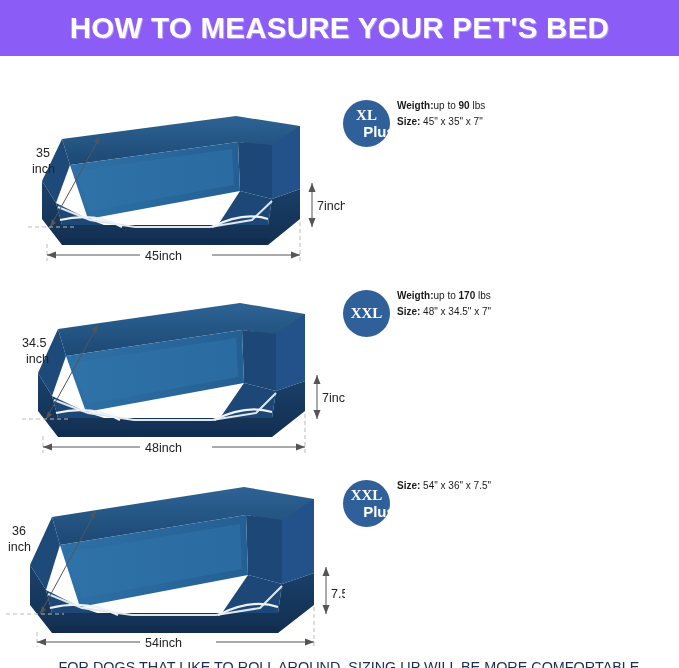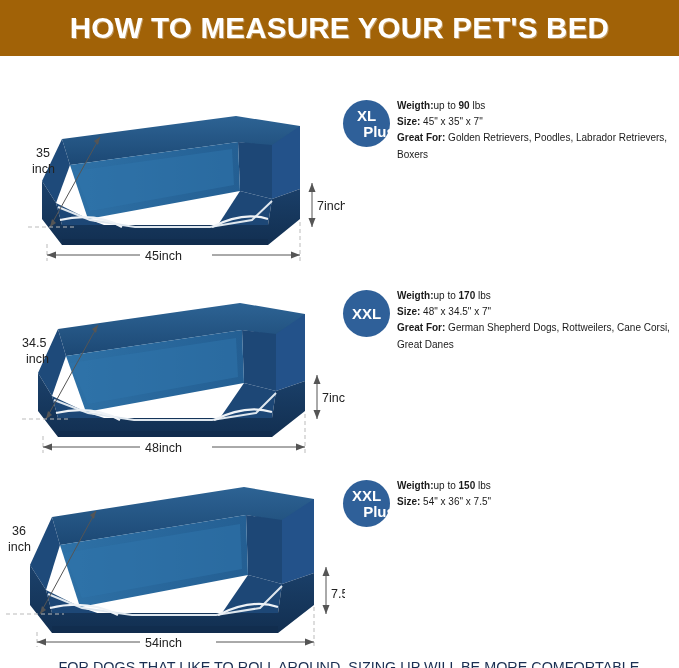--- a/index.html
+++ b/index.html
@@ -4,21 +4,21 @@
 <style>
   html,body{margin:0;padding:0;}
   body{
     width:679px;height:668px;background:#ffffff;
     font-family:"Liberation Sans",sans-serif;
     overflow:hidden;position:relative;
   }
   
   .banner{
     position:absolute;left:0;top:0;width:679px;height:56px;
-    background:#a16207;
+    background:#8b5cf6;
     display:flex;align-items:center;justify-content:center;
   }
   .banner-title{
     color:#ffffff;font-weight:bold;font-size:29px;
     letter-spacing:.2px;white-space:nowrap;
     text-shadow:1px 1px 0 rgba(255,255,255,.35);
     transform:scaleX(1.02);
   }
   
   .row{position:absolute;left:0;width:679px;height:190px;}
@@ -30,21 +30,21 @@
   .bed-pane svg{display:block;}
 
   .info-pane{position:absolute;left:340px;top:0;width:339px;height:190px;}
 
   .badge{
     position:absolute;left:3px;top:38px;width:47px;height:47px;border-radius:50%;
     background:#2f6099;color:#fff;
     display:flex;flex-direction:column;align-items:center;justify-content:center;
     font-weight:bold;line-height:1.02;
   }
-  .badge .b1{font-size:15px;}
+  .badge .b1{font-size:15px;font-family:Liberation Serif, serif;}
   .badge .b2{font-size:15px;margin-left:25px;}
   .badge.single .b1{font-size:15px;}
 
   .info-text{
     position:absolute;left:57px;top:36px;width:282px;
     font-size:10px;color:#1a1a1a;line-height:1.62;
   }
   .info-text .ln{white-space:normal;}
   .info-text b{font-weight:bold;}
 
@@ -134,23 +134,20 @@
     <div class="badge">
       <span class="b1">XL</span>
       <span class="b2">Plus</span>
     </div>
     <div class="info-text">
       <div class="ln">
         <b>Weigth:</b><span>up to </span><b>90</b><span> lbs</span>
       </div>
       <div class="ln">
         <b>Size:</b><span> 45" x 35" x 7"</span>
-      </div>
-      <div class="ln">
-        <b>Great For:</b><span> Golden Retrievers, Poodles, Labrador Retrievers, Boxers</span>
       </div>
     </div>
   </div>
 </div>
 
 <div class="row row-2">
 
   <div class="bed-pane">
     <svg width="345" height="190" viewBox="0 0 345 190">
       <defs>
@@ -208,23 +205,20 @@
       <span class="b1">XXL</span>
       <span class="b2"></span>
     </div>
     <div class="info-text">
       <div class="ln">
         <b>Weigth:</b><span>up to </span><b>170</b><span> lbs</span>
       </div>
       <div class="ln">
         <b>Size:</b><span> 48" x 34.5" x 7"</span>
       </div>
-      <div class="ln">
-        <b>Great For:</b><span> German Shepherd Dogs, Rottweilers, Cane Corsi, Great Danes</span>
-      </div>
     </div>
   </div>
 </div>
 
 <div class="row row-3">
 
   <div class="bed-pane">
     <svg width="345" height="190" viewBox="0 0 345 190">
       <defs>
         <linearGradient id="g3a" x1="0" y1="0" x2="0" y2="1">
@@ -276,23 +270,20 @@
     </svg>
   </div>
 
   <div class="info-pane">
     <div class="badge">
       <span class="b1">XXL</span>
       <span class="b2">Plus</span>
     </div>
     <div class="info-text">
       <div class="ln">
-        <b>Weigth:</b><span>up to </span><b>150</b><span> lbs</span>
-      </div>
-      <div class="ln">
         <b>Size:</b><span> 54" x 36" x 7.5"</span>
       </div>
     </div>
   </div>
 </div>
 
 <div class="footer">
   <div class="footer-text">FOR DOGS THAT LIKE TO ROLL AROUND, SIZING UP WILL BE MORE COMFORTABLE</div>
 </div>
 

